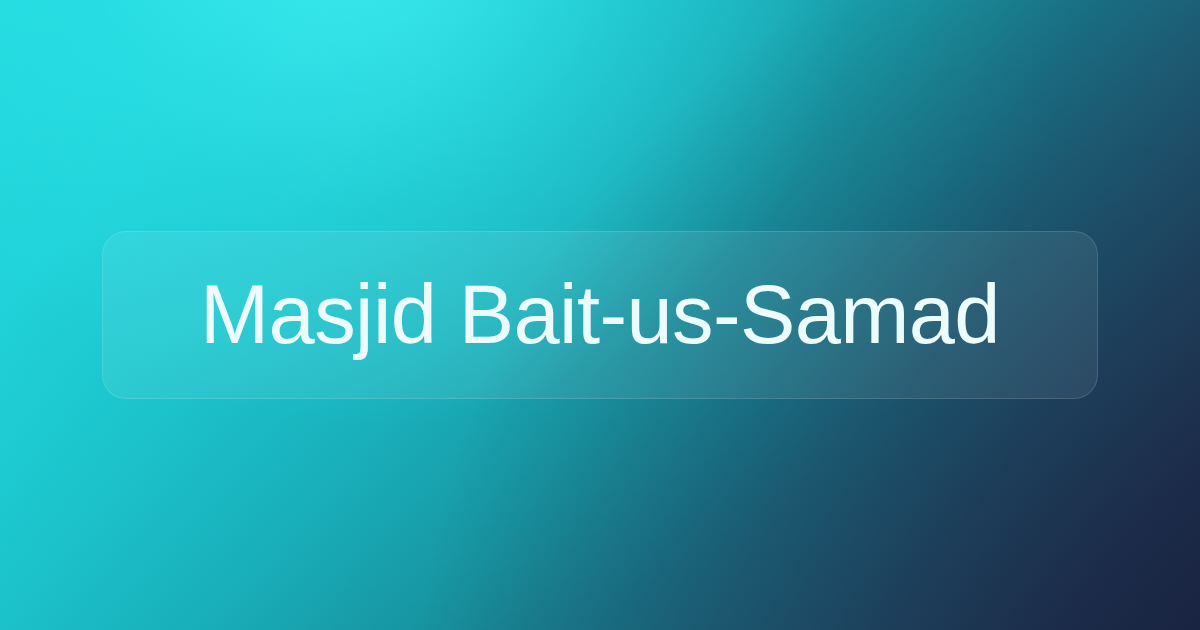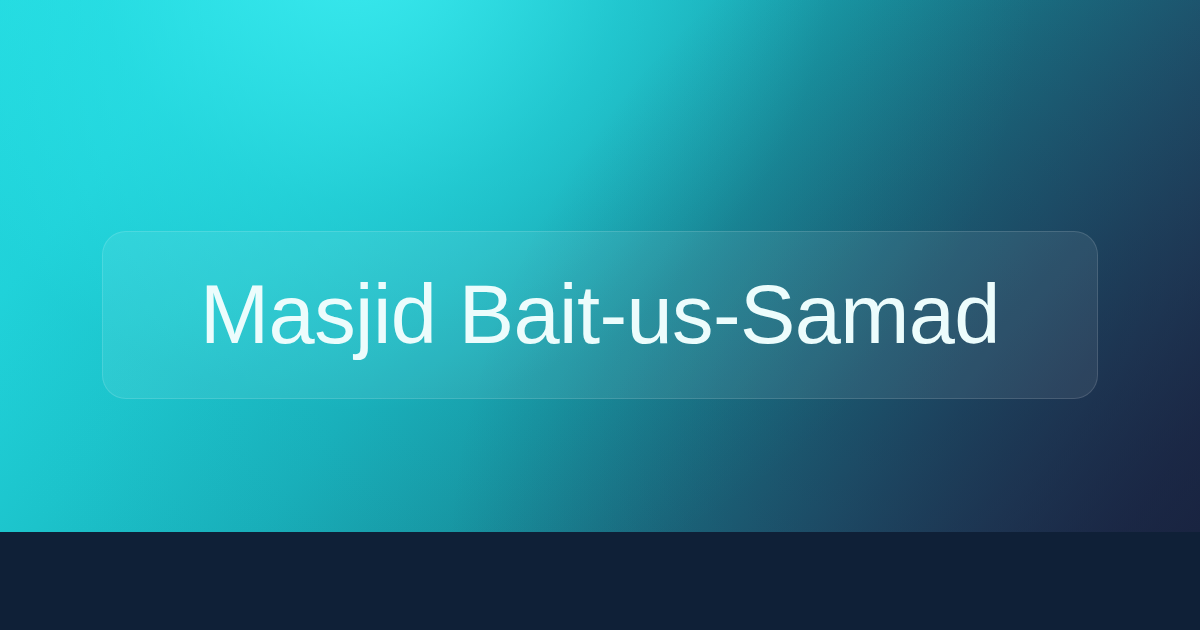--- a/index.html
+++ b/index.html
@@ -4,21 +4,21 @@
 <style>
   html, body {
     margin: 0;
     padding: 0;
     background: #0f2037;
   }
 
   #og-card {
     position: relative;
     width: 1200px;
-    height: 532px;
+    height: 630px;
     overflow: hidden;
     font-family: "Liberation Sans", sans-serif;
     -webkit-font-smoothing: antialiased;
   }
 
   
   .bg-base {
     position: absolute;
     inset: 0;
     background: linear-gradient(127deg,

